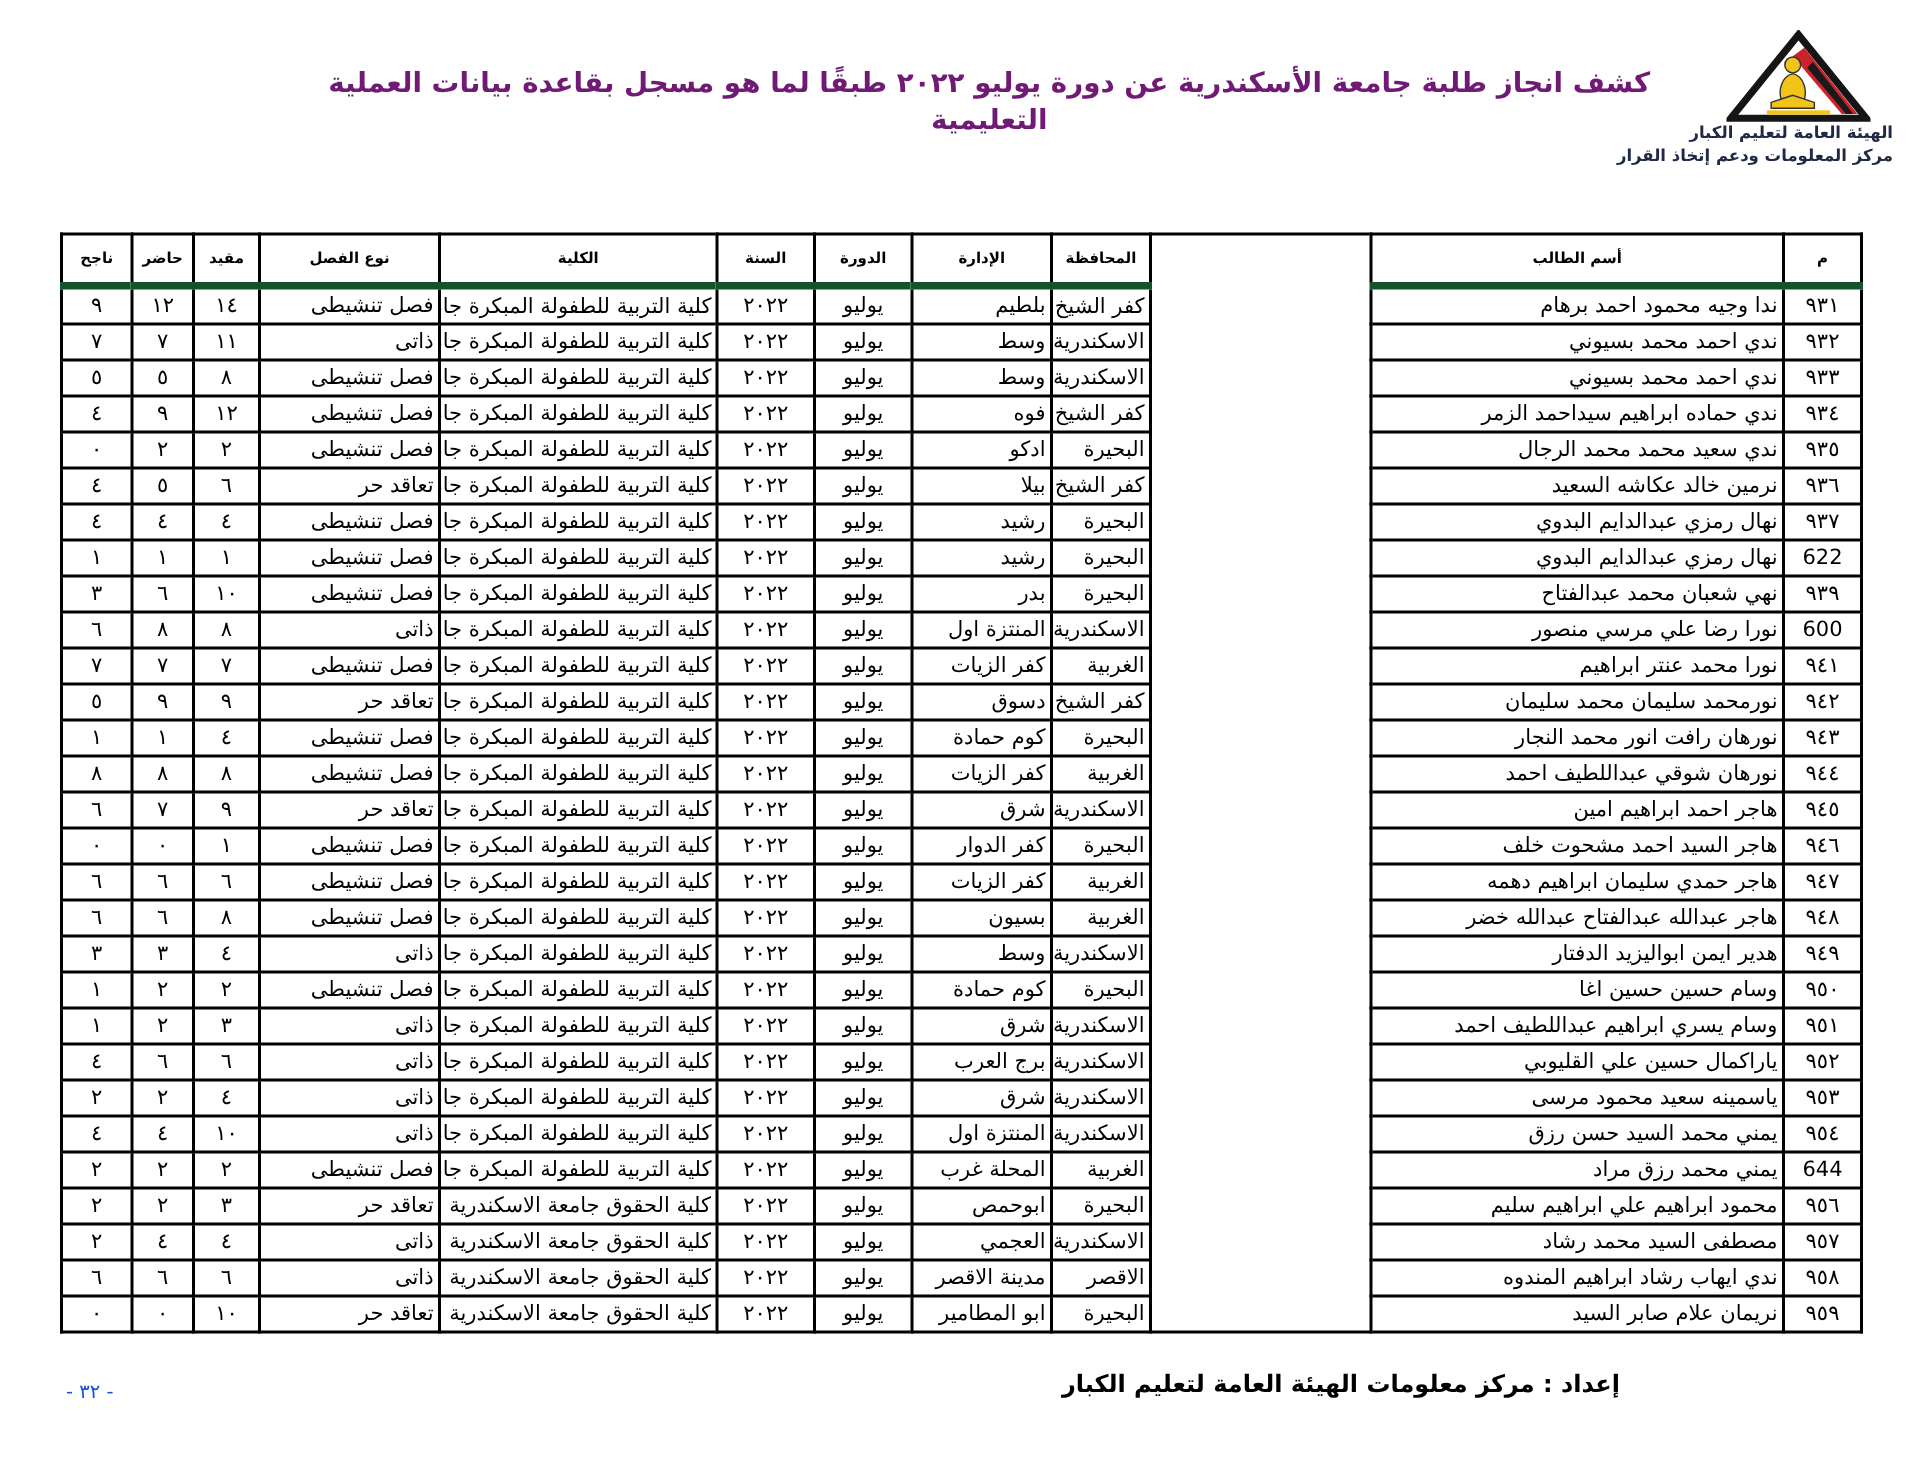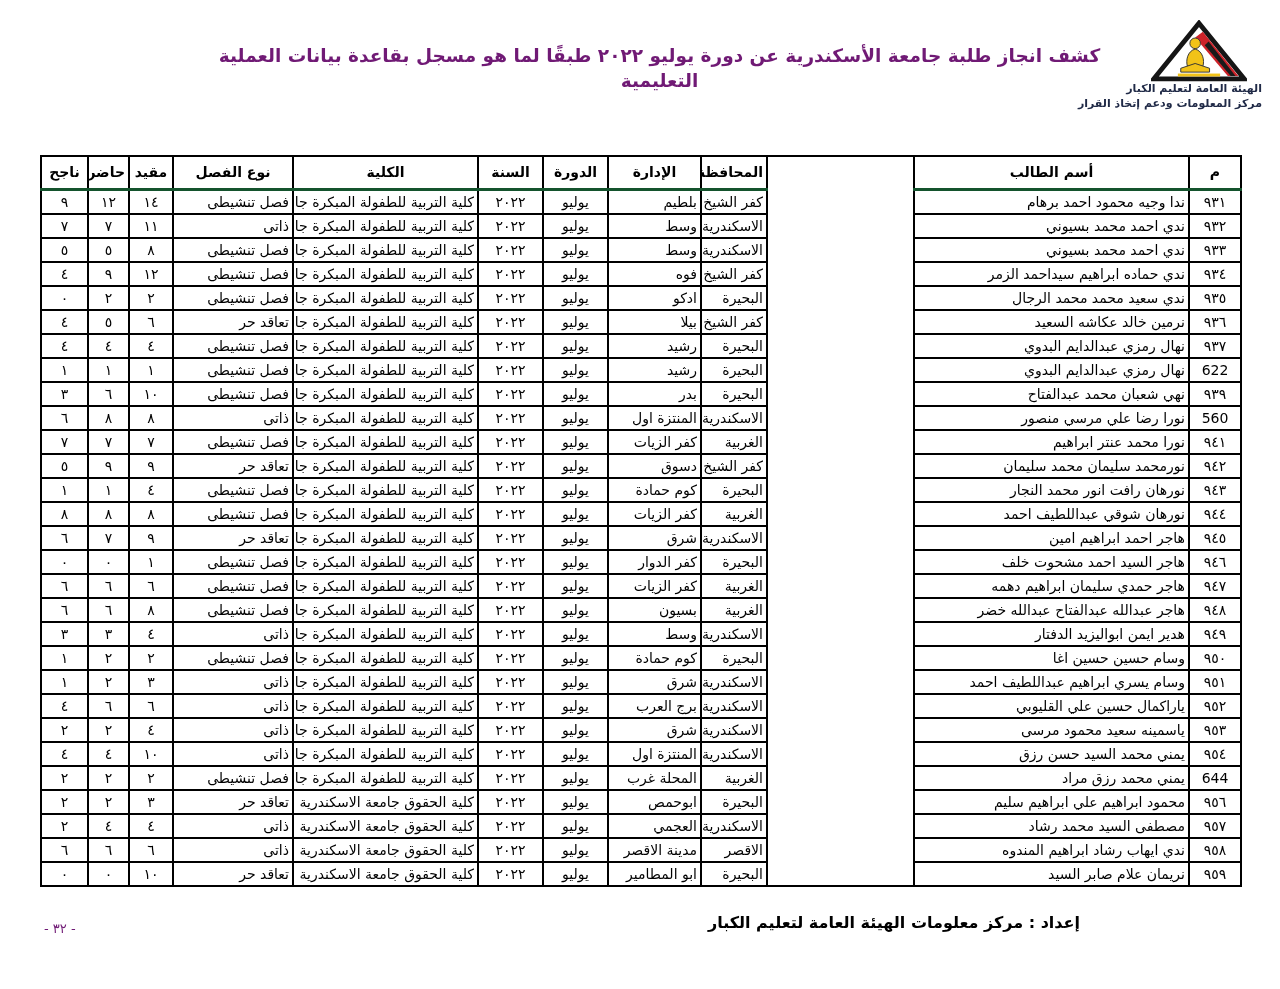--- a/index.html
+++ b/index.html
@@ -21,34 +21,34 @@
     position:absolute;top:155px;left:40px;width:1200px;
     border-collapse:collapse;table-layout:fixed;direction:rtl;
     border:2px solid #000;
   }
   .students th,.students td{
     border:2px solid #000;height:22px;line-height:22px;
     padding:0 3px;font-size:14px;overflow:hidden;white-space:nowrap;
     color:#000;background:#fff;
   }
   .students tr.header th{
-    height:31px;line-height:31px;font-size:14px;font-weight:bold;
-    text-align:center;border-bottom:3px solid #14532d;
+    height:31px;line-height:31px;font-size:10px;font-weight:bold;
+    text-align:center;border-bottom:5px solid #14532d;
   }
   .students td.blank-col{border-bottom:2px solid #000;background:#fff;}
   .c-no,.c-session,.c-year,.c-num{text-align:center;}
   .c-name,.c-gov,.c-admin,.c-college,.c-type{text-align:right;}
   .c-gov,.c-admin{overflow:visible;}
   .c-college{font-size:12.5px;}
   
   .footer-text{
     position:absolute;top:913px;right:200px;direction:rtl;
     font-weight:bold;font-size:16px;color:#000;
   }
-  .page-num{position:absolute;top:921px;left:44px;font-size:13px;color:#701a75;}
+  .page-num{position:absolute;top:921px;left:44px;font-size:13px;color:#1d4ed8;}
 </style>
 </head>
 <body>
 
 <div class="doc-title">كشف انجاز طلبة جامعة الأسكندرية عن دورة يوليو  ٢٠٢٢ طبقًا لما هو مسجل بقاعدة بيانات العملية التعليمية</div>
 
 <div class="logo">
   <svg width="96" height="62" viewBox="0 0 100 64">
     <path d="M50 3 L97 61 L3 61 Z" fill="#ffffff" stroke="#151515" stroke-width="5"></path>
     <path d="M54 12 L91 58 L80 58 L46 18 Z" fill="#cc2229"></path>
@@ -203,21 +203,21 @@
         <td class="c-admin">بدر</td>
         <td class="c-session">يوليو</td>
         <td class="c-year">٢٠٢٢</td>
         <td class="c-college">كلية التربية للطفولة المبكرة جام</td>
         <td class="c-type">فصل تنشيطى</td>
         <td class="c-num">١٠</td>
         <td class="c-num">٦</td>
         <td class="c-num">٣</td>
       </tr>
       <tr>
-        <td class="c-no">560</td>
+        <td class="c-no">600</td>
         <td class="c-name">نورا رضا علي مرسي منصور</td>
         <td class="c-gov">الاسكندرية</td>
         <td class="c-admin">المنتزة اول</td>
         <td class="c-session">يوليو</td>
         <td class="c-year">٢٠٢٢</td>
         <td class="c-college">كلية التربية للطفولة المبكرة جام</td>
         <td class="c-type">ذاتى</td>
         <td class="c-num">٨</td>
         <td class="c-num">٨</td>
         <td class="c-num">٦</td>

